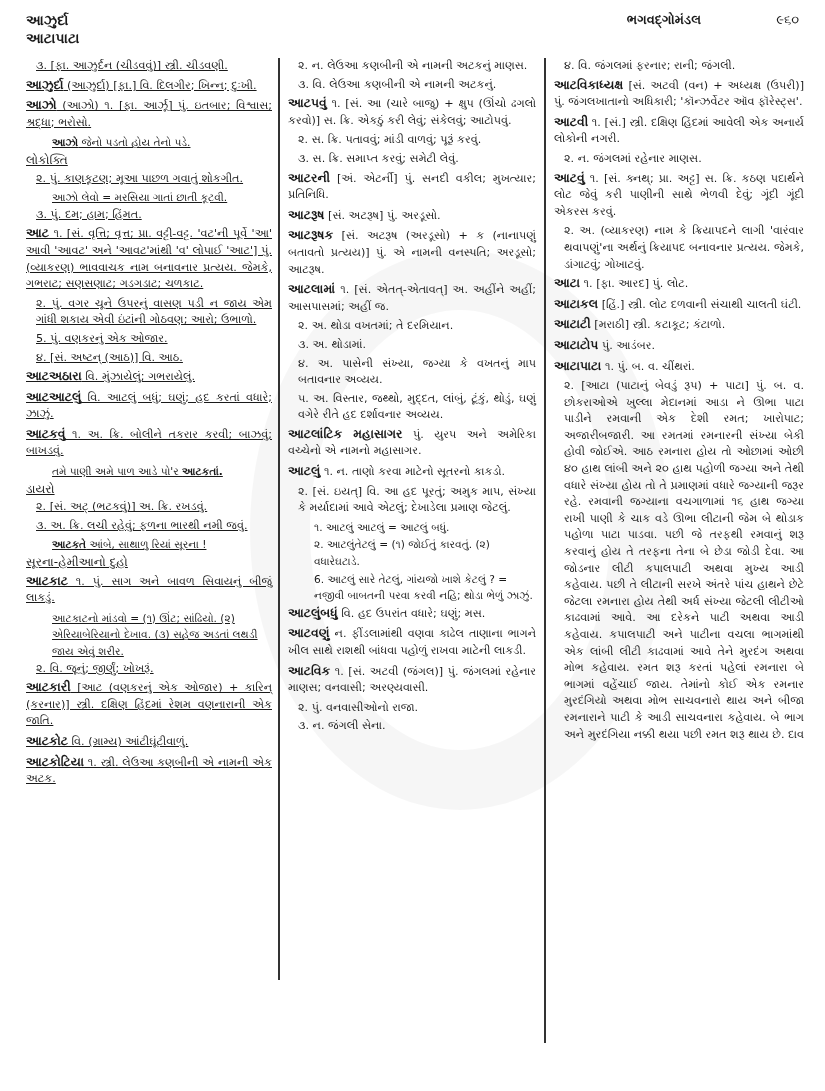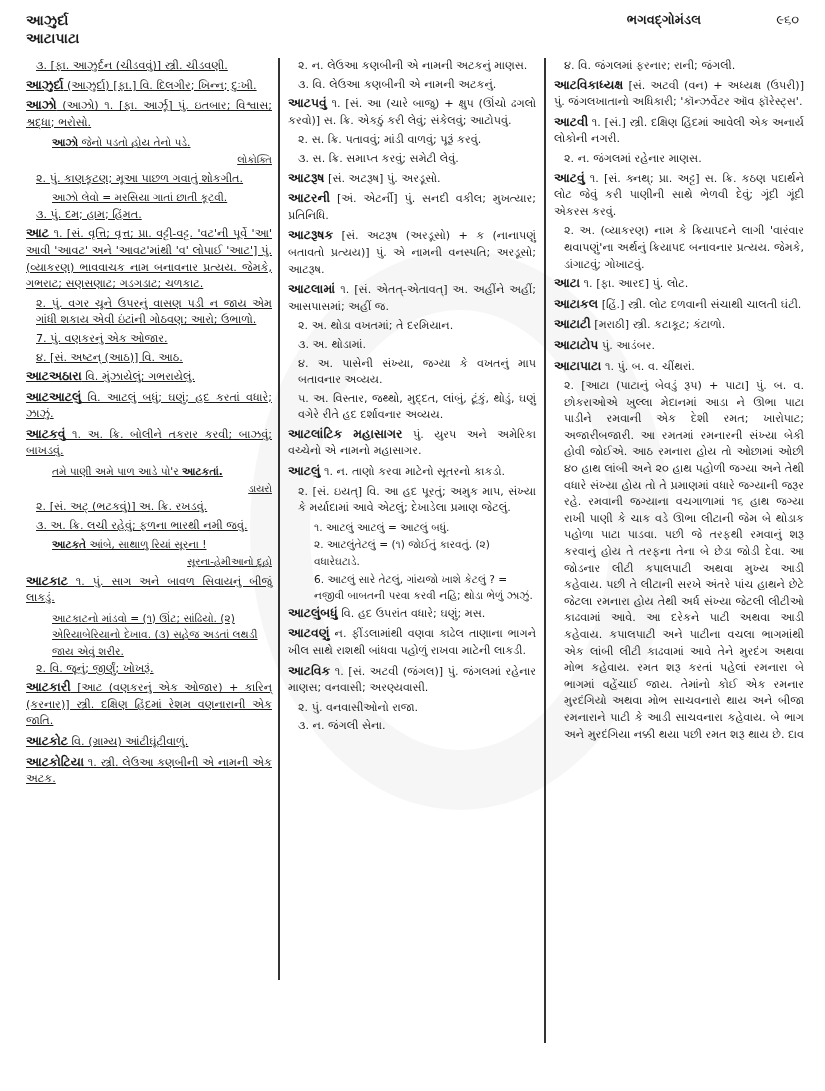--- a/index.html
+++ b/index.html
@@ -32,21 +32,21 @@
     position: absolute; top: 0; width: 1.5px; background: #333;
   }
   .div-1 { left: 252px; height: 922px; }
   .div-2 { left: 518px; height: 985px; }
   .entry { margin: 0 0 3px 0; text-align: justify; }
   .entry .hw { font-weight: bold; font-size: 12.4px; }
   .entry .body { }
   .sense { margin: 0 0 2px 10px; text-align: justify; }
   .quote { margin: 0 0 1px 26px; font-size: 10.6px; }
   .quote .qhw { font-weight: bold; }
-  .source { text-align: right; font-size: 10px; margin: 0 0 2px 0; }
+  .source { font-size: 12px; margin: 0 0 2px 0; }
 </style>
 </head>
 <body>
 
 <div class="page">
   <div class="watermark"></div>
 
   <div class="header">
     <div class="guide-first">આઝુર્દા</div>
     <div class="guide-last">આટાપાટા</div>
@@ -62,21 +62,21 @@
       <p class="sense" style="margin-left:10px">૩. [ફા. આઝુર્દન (ચીડવવું)] સ્ત્રી. ચીડવણી.</p>
       <p class="entry"><span class="hw">આઝુર્દા</span><span class="body"> (આઝુર્દા) [ફા.] વિ. દિલગીર; ખિન્ન; દુઃખી.</span></p>
       <p class="entry"><span class="hw">આઝો</span><span class="body"> (આઝો) ૧. [ફા. આર્ઝૂ] પું. ઇતબાર; વિશ્વાસ; શ્રદ્ધા; ભરોસો.</span></p>
       <p class="quote"><span class="qhw">આઝો</span><span> જેનો પડતો હોય તેનો પડે.</span></p>
       <p class="source">લોકોક્તિ</p>
       <p class="sense">૨. પું. કાણકૂટણ; મૂઆ પાછળ ગવાતું શોકગીત.</p>
       <p class="quote">આઝો લેવો = મરસિયા ગાતાં છાતી કૂટવી.</p>
       <p class="sense">૩. પું. દમ; હામ; હિંમત.</p>
       <p class="entry"><span class="hw">આટ</span><span class="body"> ૧. [સં. વૃત્તિ; વૃત્ત; પ્રા. વટ્ટી-વટ્ટ. 'વટ'ની પૂર્વે 'આ' આવી 'આવટ' અને 'આવટ'માંથી 'વ' લોપાઈ 'આટ'] પું. (વ્યાકરણ) ભાવવાચક નામ બનાવનાર પ્રત્યય. જેમકે, ગભરાટ; સણસણાટ; ગડગડાટ; ચળકાટ.</span></p>
       <p class="sense">૨. પું. વગર ચૂને ઉપરનું વાસણ પડી ન જાય એમ ગાંધી શકાય એવી ઇંટાંની ગોઠવણ; આરો; ઉભાળો.</p>
-      <p class="sense">7. પું. વણકરનું એક ઓજાર.</p>
+      <p class="sense">5. પું. વણકરનું એક ઓજાર.</p>
       <p class="sense">૪. [સં. અષ્ટન્ (આઠ)] વિ. આઠ.</p>
       <p class="entry"><span class="hw">આટઅઠારા</span><span class="body"> વિ. મુંઝાયેલું; ગભરાયેલું.</span></p>
       <p class="entry"><span class="hw">આટઆટલું</span><span class="body"> વિ. આટલું બધું; ઘણું; હદ કરતાં વધારે; ઝાઝું.</span></p>
       <p class="entry"><span class="hw">આટકવું</span><span class="body"> ૧. અ. ક્રિ. બોલીને તકરાર કરવી; બાઝવું; બાખડવું.</span></p>
       <p class="quote"><span>તમે પાણી અમે પાળ આડે પો'ર </span><span class="qhw">આટકતાં.</span></p>
       <p class="source">ડાયરો</p>
       <p class="sense">૨. [સં. અટ્ (ભટકવું)] અ. ક્રિ. રખડવું.</p>
       <p class="sense">૩. અ. ક્રિ. લચી રહેવું; ફળના ભારથી નમી જવું.</p>
       <p class="quote"><span class="qhw">આટકતે</span><span> આંબે, સાથાળુ રિયાં સૂરના !</span></p>
       <p class="source">સૂરના-હેમીઆનો દુહો</p>
@@ -87,22 +87,22 @@
       <p class="entry"><span class="hw">આટકોટ</span><span class="body"> વિ. (ગ્રામ્ય) આંટીઘૂંટીવાળું.</span></p>
       <p class="entry"><span class="hw">આટકોટિયા</span><span class="body"> ૧. સ્ત્રી. લેઉઆ કણબીની એ નામની એક અટક.</span></p>
     </div>
 
     <div class="col col-2">
       <p class="sense">૨. ન. લેઉઆ કણબીની એ નામની અટકનું માણસ.</p>
       <p class="sense">૩. વિ. લેઉઆ કણબીની એ નામની અટકનું.</p>
       <p class="entry"><span class="hw">આટપવું</span><span class="body"> ૧. [સં. આ (ચારે બાજુ) + ક્ષુપ (ઊંચો ઢગલો કરવો)] સ. ક્રિ. એકઠું કરી લેવું; સંકેલવું; આટોપવું.</span></p>
       <p class="sense">૨. સ. ક્રિ. પતાવવું; માંડી વાળવું; પૂરૂં કરવું.</p>
       <p class="sense">૩. સ. ક્રિ. સમાપ્ત કરવું; સમેટી લેવું.</p>
+      <p class="entry"><span class="hw">આટરની</span><span class="body"> [અં. એટર્ની] પું. સનદી વકીલ; મુખત્યાર; પ્રતિનિધિ.</span></p>
       <p class="entry"><span class="hw">આટરૂષ</span><span class="body"> [સં. અટરૂષ] પું. અરડૂસો.</span></p>
-      <p class="entry"><span class="hw">આટરની</span><span class="body"> [અં. એટર્ની] પું. સનદી વકીલ; મુખત્યાર; પ્રતિનિધિ.</span></p>
       <p class="entry"><span class="hw">આટરૂષક</span><span class="body"> [સં. અટરૂષ (અરડૂસો) + ક (નાનાપણું બતાવતો પ્રત્યય)] પું. એ નામની વનસ્પતિ; અરડૂસો; આટરૂષ.</span></p>
       <p class="entry"><span class="hw">આટલામાં</span><span class="body"> ૧. [સં. એતત્-એતાવત્] અ. અહીંને અહીં; આસપાસમાં; અહીં જ.</span></p>
       <p class="sense">૨. અ. થોડા વખતમાં; તે દરમિયાન.</p>
       <p class="sense">૩. અ. થોડામાં.</p>
       <p class="sense">૪. અ. પાસેની સંખ્યા, જગ્યા કે વખતનું માપ બતાવનાર અવ્યય.</p>
       <p class="sense">૫. અ. વિસ્તાર, જથ્થો, મુદ્દત, લાંબું, ટૂંકું, થોડું, ઘણું વગેરે રીતે હદ દર્શાવનાર અવ્યય.</p>
       <p class="entry"><span class="hw">આટલાંટિક મહાસાગર</span><span class="body"> પું. યુરપ અને અમેરિકા વચ્ચેનો એ નામનો મહાસાગર.</span></p>
       <p class="entry"><span class="hw">આટલું</span><span class="body"> ૧. ન. તાણો કરવા માટેનો સૂતરનો કાકડો.</span></p>
       <p class="sense">૨. [સં. ઇયત્] વિ. આ હદ પૂરતું; અમુક માપ, સંખ્યા કે મર્યાદામાં આવે એટલું; દેખાડેલા પ્રમાણ જેટલું.</p>
       <p class="quote">૧. આટલું આટલું = આટલું બધું.</p>

